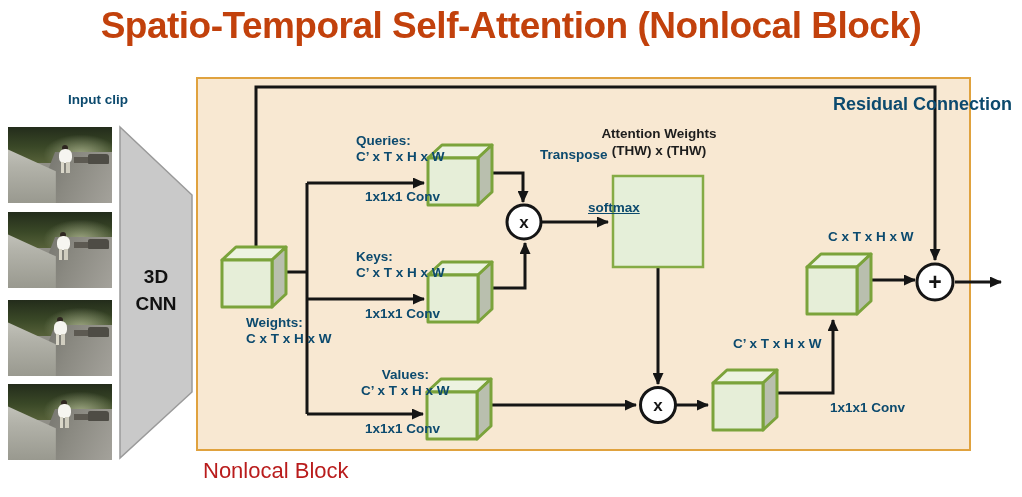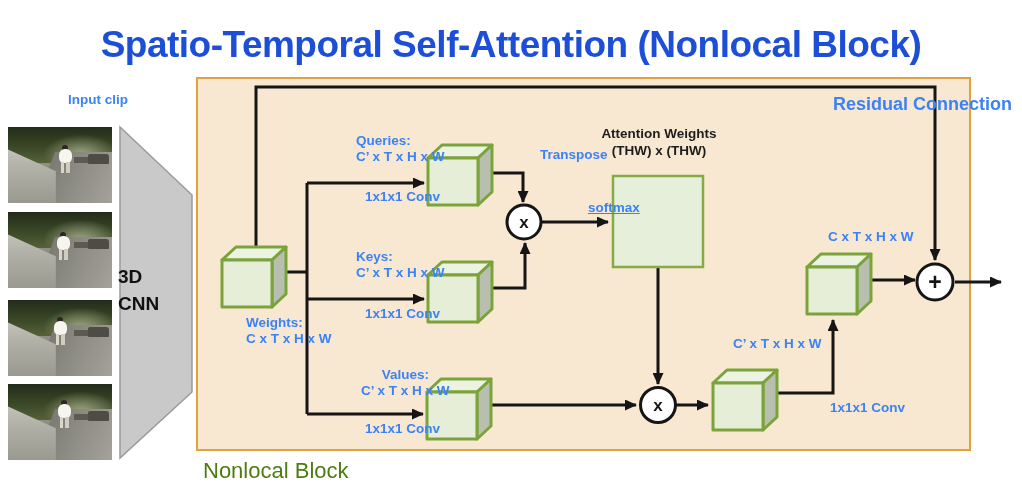--- a/index.html
+++ b/index.html
@@ -1,27 +1,27 @@
 <!DOCTYPE html>
 <html><head>
 <meta charset="utf-8">
 <style>
   html,body{margin:0;padding:0;background:#ffffff;}
   body{width:1022px;height:497px;position:relative;overflow:hidden;
        font-family:"Liberation Sans",sans-serif;color:#1d1d1d;}
-  .title{position:absolute;left:0;top:24px;width:100%;text-align:center;
-         font-size:37px;font-weight:600;letter-spacing:-0.5px;color:#1d4ed8;white-space:nowrap;}
+  .title{position:absolute;left:0;top:5px;width:100%;text-align:center;
+         font-size:37px;font-weight:600;letter-spacing:-0.5px;color:#c2410c;white-space:nowrap;}
   .lbl{position:absolute;font-size:13.5px;font-weight:600;line-height:1.2;
-       color:#3b82f6;white-space:nowrap;padding-left:44px;}
-  .caption{position:absolute;left:203px;top:458px;font-size:22px;font-weight:400;color:#4d7c0f;}
+       color:#0c4a6e;white-space:nowrap;padding-left:44px;}
+  .caption{position:absolute;left:203px;top:458px;font-size:22px;font-weight:400;color:#b91c1c;}
   .block-bg{position:absolute;left:196px;top:77px;width:775px;height:374px;
             background:#f8e8d2;border:2px solid #e0a23e;box-sizing:border-box;}
   svg.layer{position:absolute;left:0;top:0;pointer-events:none;}
   svg text{font-family:"Liberation Sans",sans-serif;}
-  .cnn-lbl{position:absolute;left:118px;top:264px;width:76px;
+  .cnn-lbl{position:absolute;left:118px;top:264px;width:76px;text-align:center;
            font-size:19px;font-weight:600;line-height:1.4;color:#111;}
   .attn-lbl{position:absolute;left:566px;top:126px;width:186px;text-align:center;
             font-size:13.5px;font-weight:600;line-height:1.25;}
   
   .frame{position:absolute;left:8px;width:104px;height:76px;overflow:hidden;
          background:#8f8e86;}
   .trees{position:absolute;left:0;top:0;width:100%;height:48%;
          background:radial-gradient(60% 90% at 70% 75%, #9aa37f 0%, rgba(154,163,127,0) 60%),
                     linear-gradient(180deg,#232c1b 0%,#3a4827 55%,#566139 100%);}
   .road{position:absolute;right:0;top:33%;width:74%;height:67%;

